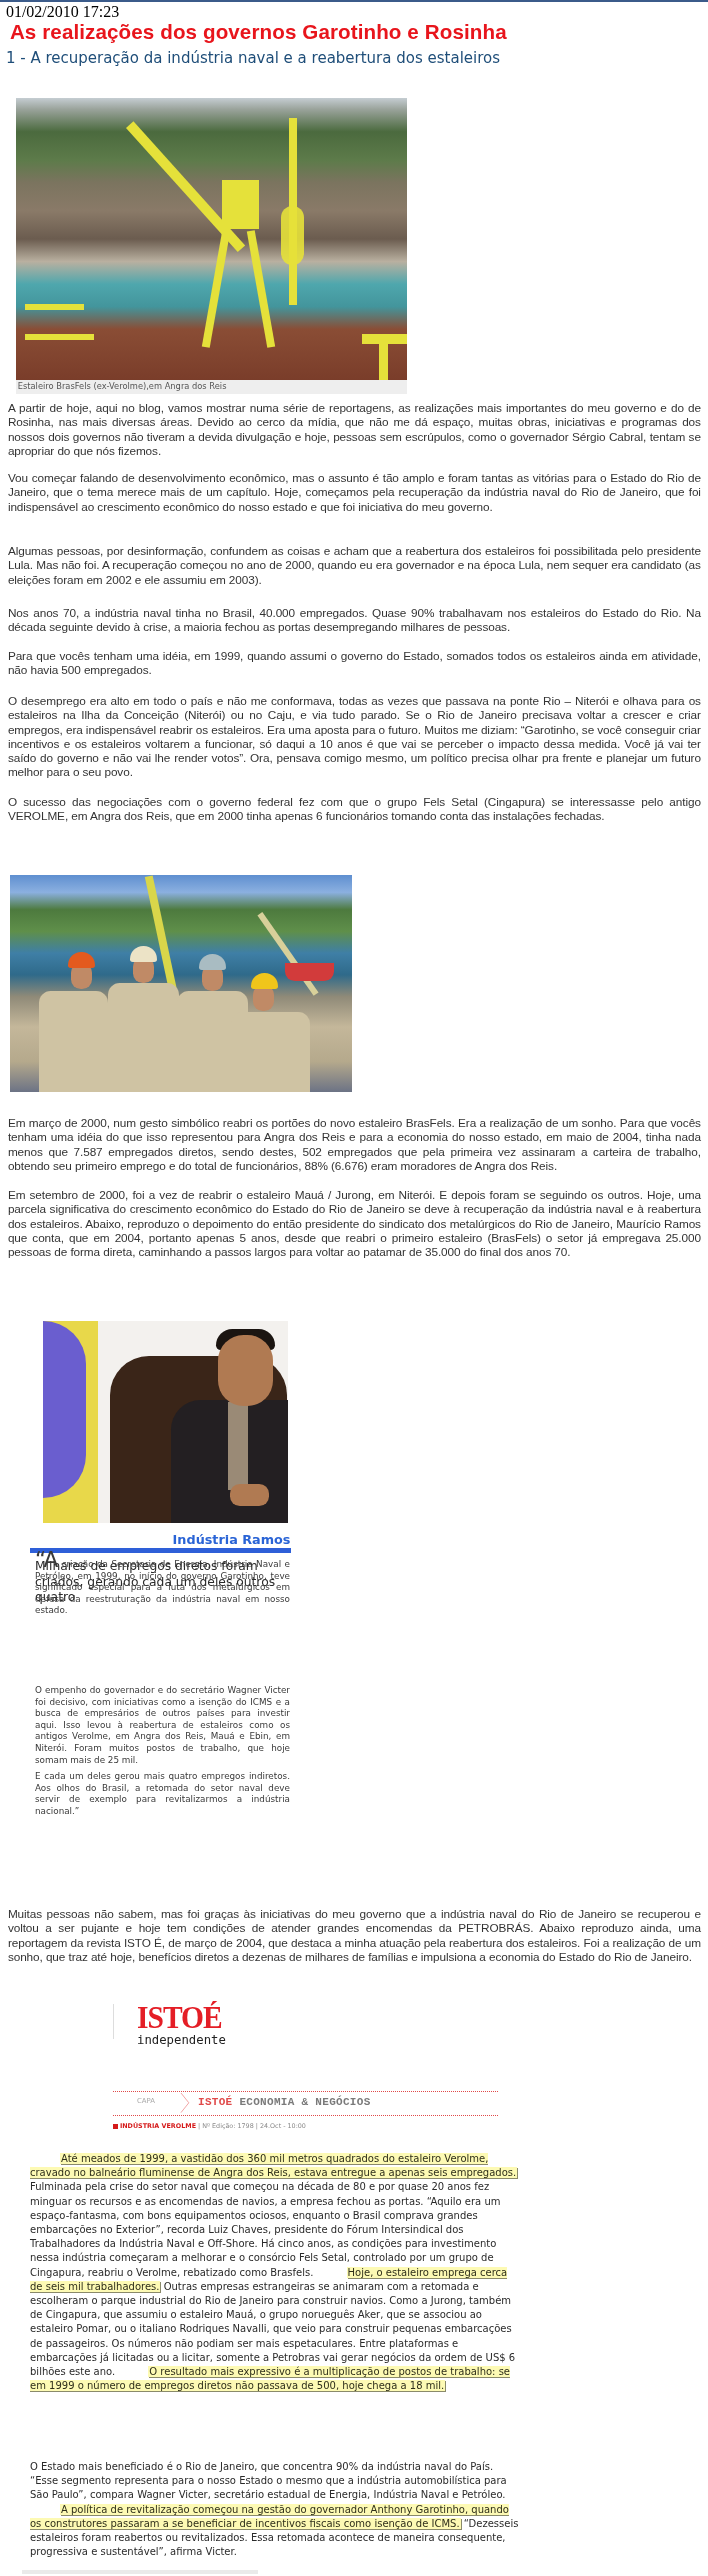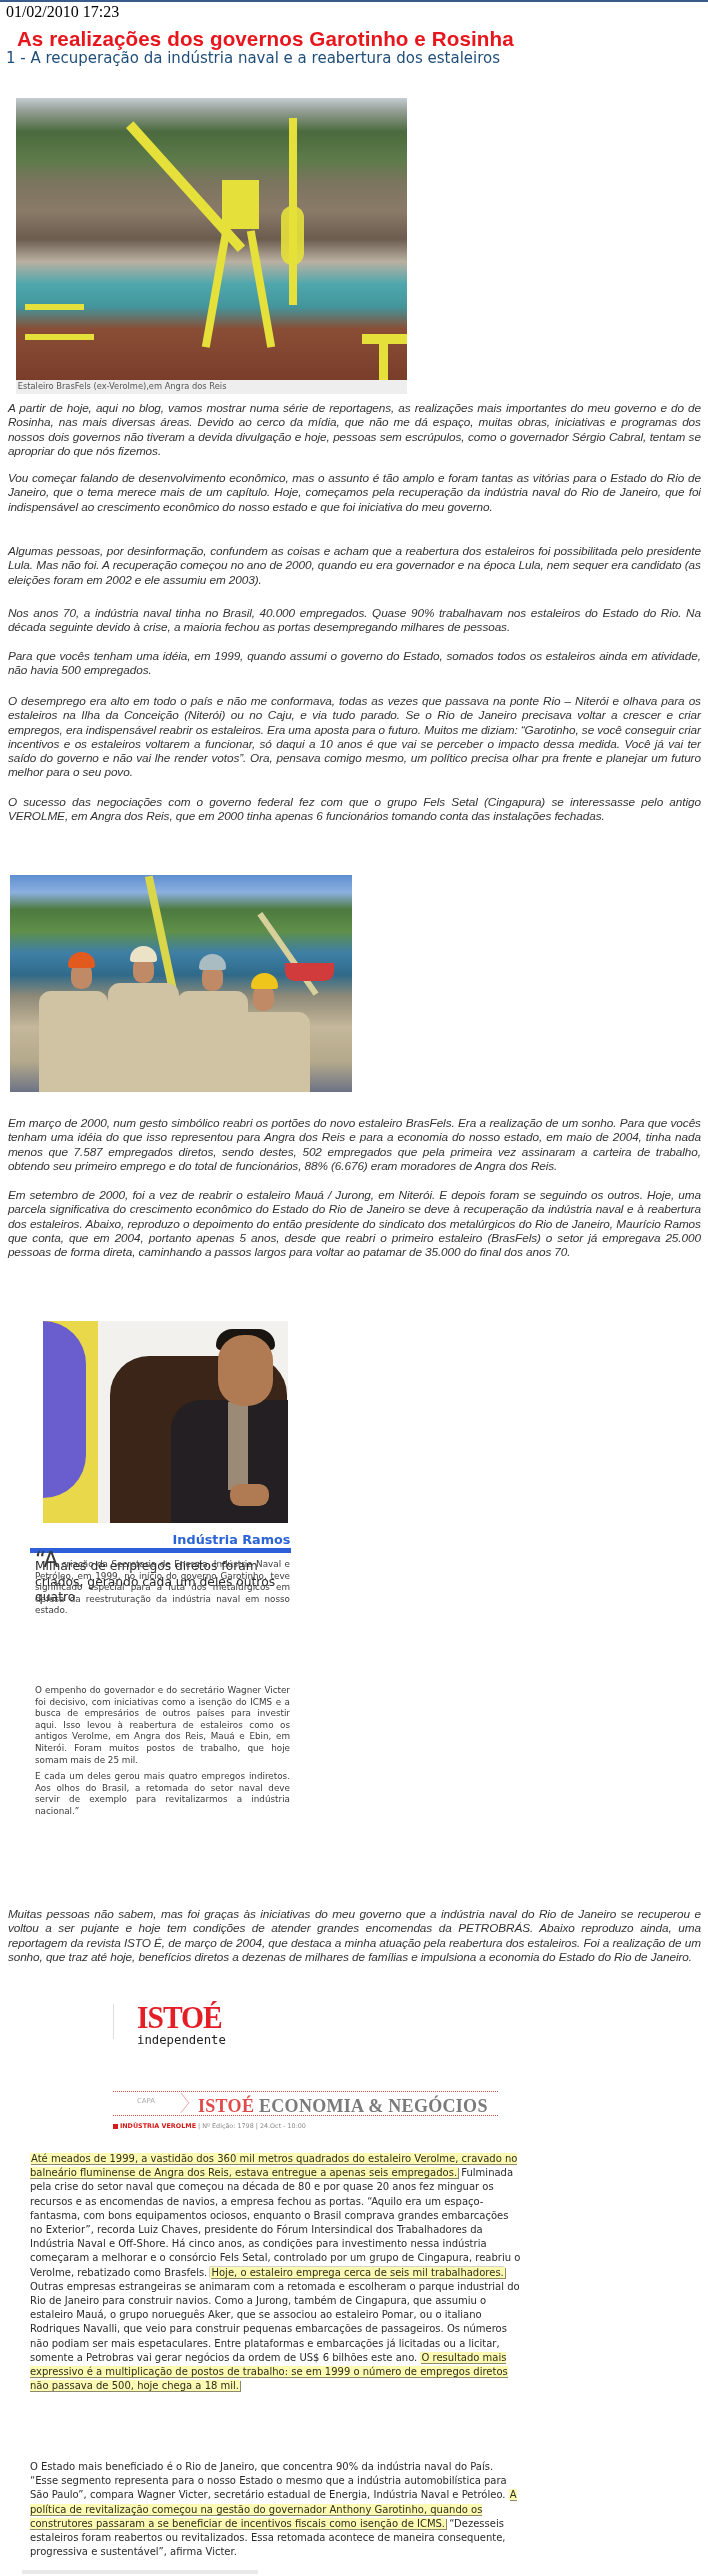--- a/index.html
+++ b/index.html
@@ -4,21 +4,21 @@
 <style>
   * { box-sizing: border-box; }
   html, body { margin: 0; padding: 0; background: #ffffff; }
   body { width: 709px; min-height: 2576px; position: relative; overflow: hidden; font-family: "Liberation Sans", sans-serif; color: #222; }
   .topline { position: absolute; left: 0; top: 0; width: 709px; height: 2px; background: #3b5b8a; }
   .stamp { position: absolute; left: 5.9px; top: 2.9px; font-family: "Liberation Serif", serif; font-size: 16px; color: #000; }
   .title { position: absolute; left: 5.9px; top: 15.7px; font-family: "Liberation Sans", sans-serif; font-weight: bold; font-size: 20.6px; color: #e8151c; white-space: nowrap; letter-spacing: 0.1px; }
   .subtitle { position: absolute; left: 5.9px; top: 49px; font-family: "DejaVu Sans", sans-serif; font-size: 15px; color: #1f4e79; white-space: nowrap; }
 
   .photo { position: absolute; overflow: hidden; }
-  .p { position: absolute; left: 7.9px; width: 693px; font-family: "Liberation Sans", sans-serif; font-size: 11.8px; line-height: 14.3px; text-align: justify; color: #333; margin: 0; letter-spacing: -0.1px; font-style: italic; }
+  .p { position: absolute; left: 7.9px; width: 693px; font-family: "Liberation Sans", sans-serif; font-size: 11.8px; line-height: 14.3px; text-align: justify; color: #333; margin: 0; letter-spacing: -0.1px; }
 
   
   .ph1 { left: 15.7px; top: 98px; width: 391px; height: 282px; background: linear-gradient(180deg,#c5cdd2 0%,#9aa39b 4%,#4b6a3e 12%,#5d7b4a 22%,#7b745f 30%,#8a7a68 40%,#6b5c4f 50%,#b9b0a0 58%,#4fa7ad 66%,#43959c 74%,#8a4d35 82%,#7a3d2a 100%); }
   .ph1 .crane { position:absolute; background:#e5e13a; }
   .cap1 { position: absolute; left: 15.7px; top: 380px; width: 391px; height: 13.7px; background: #eeeeee; font-family: "DejaVu Sans", sans-serif; font-size: 8.3px; color: #555; padding-left: 2px; line-height: 13.7px; }
 
   
   .ph2 { left: 9.8px; top: 875px; width: 342px; height: 217px; background: linear-gradient(180deg,#5f8fd0 0%,#8bb0e0 8%,#4d7a3e 16%,#5f8f4a 26%,#3f7fa6 36%,#2f6a8a 46%,#8f8a78 56%,#c4b79a 70%,#b5a98c 86%,#6c7385 100%); }
   .helmet { position:absolute; width:27.5px; height:15.7px; border-radius:13.7px 13.7px 2.9px 2.9px; }
   .worker { position:absolute; background:#cfc3a3; border-radius:11.8px 11.8px 0 0; }
@@ -40,36 +40,36 @@
   .bigA { font-size: 21.6px; line-height: 13.7px; }
 
   
   .istoe-rule { position:absolute; left: 113px; top: 2004px; width: 1px; height: 35px; background: #ddd; }
   .istoe-logo { position:absolute; left: 137px; top: 2004px; font-family: "Liberation Serif", serif; font-weight: bold; font-size: 29.5px; color: #e41e26; letter-spacing: -1px; line-height: 29.5px; transform: scaleY(1.05); }
   .istoe-sub { position:absolute; left: 137px; top: 2033px; font-family: "DejaVu Sans Mono", monospace; font-size: 12.3px; color: #222; }
   .dotted1 { position:absolute; left: 113px; top: 2091px; width: 385px; border-top: 1px dotted #e04a4a; }
   .dotted2 { position:absolute; left: 113px; top: 2115px; width: 385px; border-top: 1px dotted #e04a4a; }
   .capa { position:absolute; left: 137px; top: 2097px; font-family: "DejaVu Sans", sans-serif; font-size: 6.9px; color: #aaa; }
   .chev { position:absolute; left: 179px; top: 2092px; width: 11.8px; height: 21.6px; }
-  .section-title { position:absolute; left: 198px; top: 2096px; font-family: Liberation Serif, serif; font-weight: bold; font-size: 18px; color: #7a7a7a; white-space:nowrap; letter-spacing: 0.3px; }
+  .section-title { position:absolute; left: 198px; top: 2096px; font-family: Liberation Mono, monospace; font-weight: bold; font-size: 11px; color: #7a7a7a; white-space:nowrap; letter-spacing: 0.3px; }
   .section-title .red { color: #e04a4a; }
   .meta { position:absolute; left: 113px; top: 2122px; font-family: "DejaVu Sans", sans-serif; font-size: 6.4px; color: #888; white-space:nowrap; }
   .meta .sq { display:inline-block; width:4.9px; height:4.9px; background:#d51a1a; margin-right:2px; vertical-align: -1px; }
   .meta .cat { color:#d51a1a; font-weight:bold; }
 
   .ist { position:absolute; left: 30px; width: 491px; font-family: "DejaVu Sans", sans-serif; font-size: 10px; line-height: 14.2px; color: #2a2a2a; margin: 0; }
-  .hl { background: #fdfab4; box-shadow: 1px 1px 0 #8a8a6a, -0.5px -0.5px 0 #a8a890; padding: 0 1px; color:#2f2f1a; }
+  .hl { background: #fdfab4; box-shadow: 1px 1px 0 #8a8a6a, -0.5px -0.5px 0 #a8a890; padding: 0 1px; color:#2f2f1a;margin-left:30px; }
   .bottom-fade { position:absolute; left: 21.6px; top: 2570px; width: 236px; height: 3.9px; background: #eaeaea; }
 </style>
 </head>
 <body>
 
 <div class="topline"></div>
 <div class="stamp">01/02/2010 17:23</div>
-<h1 class="title" style="margin:11px">As realizações dos governos Garotinho e Rosinha</h1>
+<h1 class="title" style="margin:4px">As realizações dos governos Garotinho e Rosinha</h1>
 <h2 class="subtitle" style="margin:0;font-weight:normal">1 - A recuperação da indústria naval e a reabertura dos estaleiros</h2>
 
 <div class="photo ph1">
   <div class="crane" style="left:110px;top:29.5px;width:9.8px;height:167px;transform:rotate(-42deg);transform-origin:top left;"></div>
   <div class="crane" style="left:206px;top:82px;width:37px;height:49px;"></div>
   <div class="crane" style="left:196px;top:132px;width:7.9px;height:118px;transform:rotate(10deg);"></div>
   <div class="crane" style="left:241px;top:132px;width:7.9px;height:118px;transform:rotate(-10deg);"></div>
   <div class="crane" style="left:273px;top:19.6px;width:7.9px;height:187px;"></div>
   <div class="crane" style="left:265px;top:108px;width:23.6px;height:59px;border-radius:11.8px;opacity:0.9"></div>
   <div class="crane" style="left:346px;top:236px;width:45px;height:9.8px;"></div>

